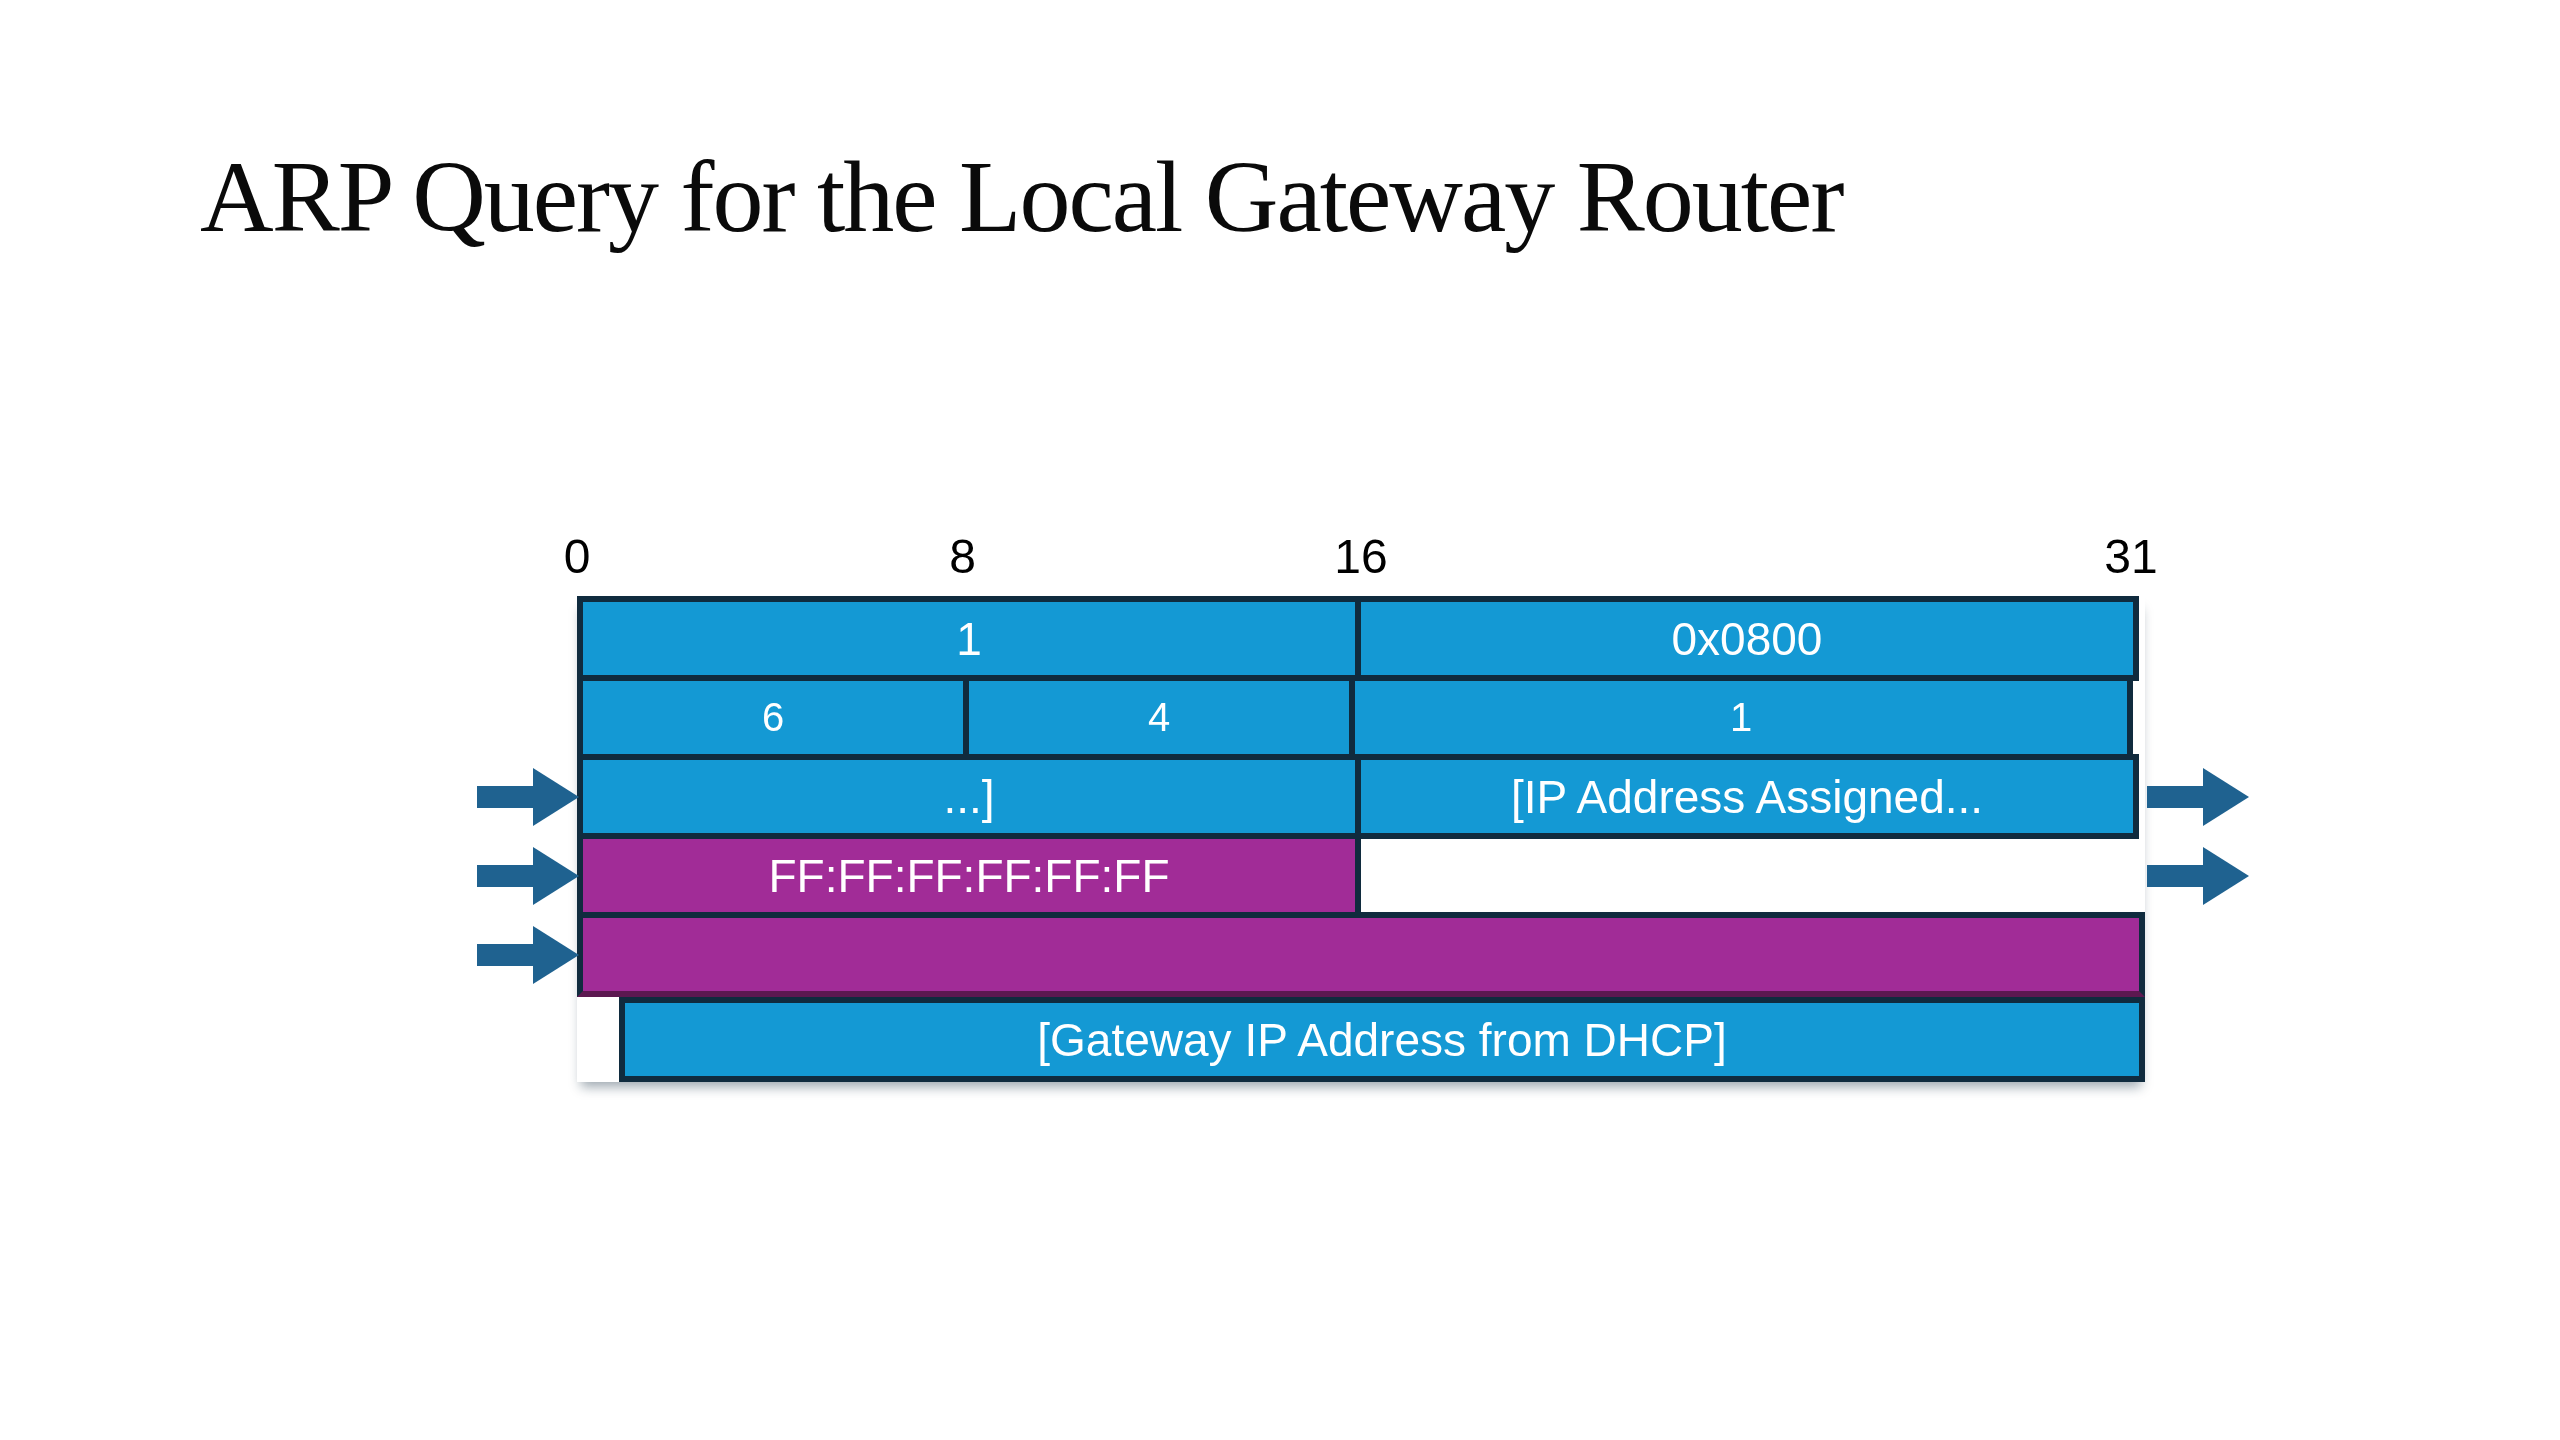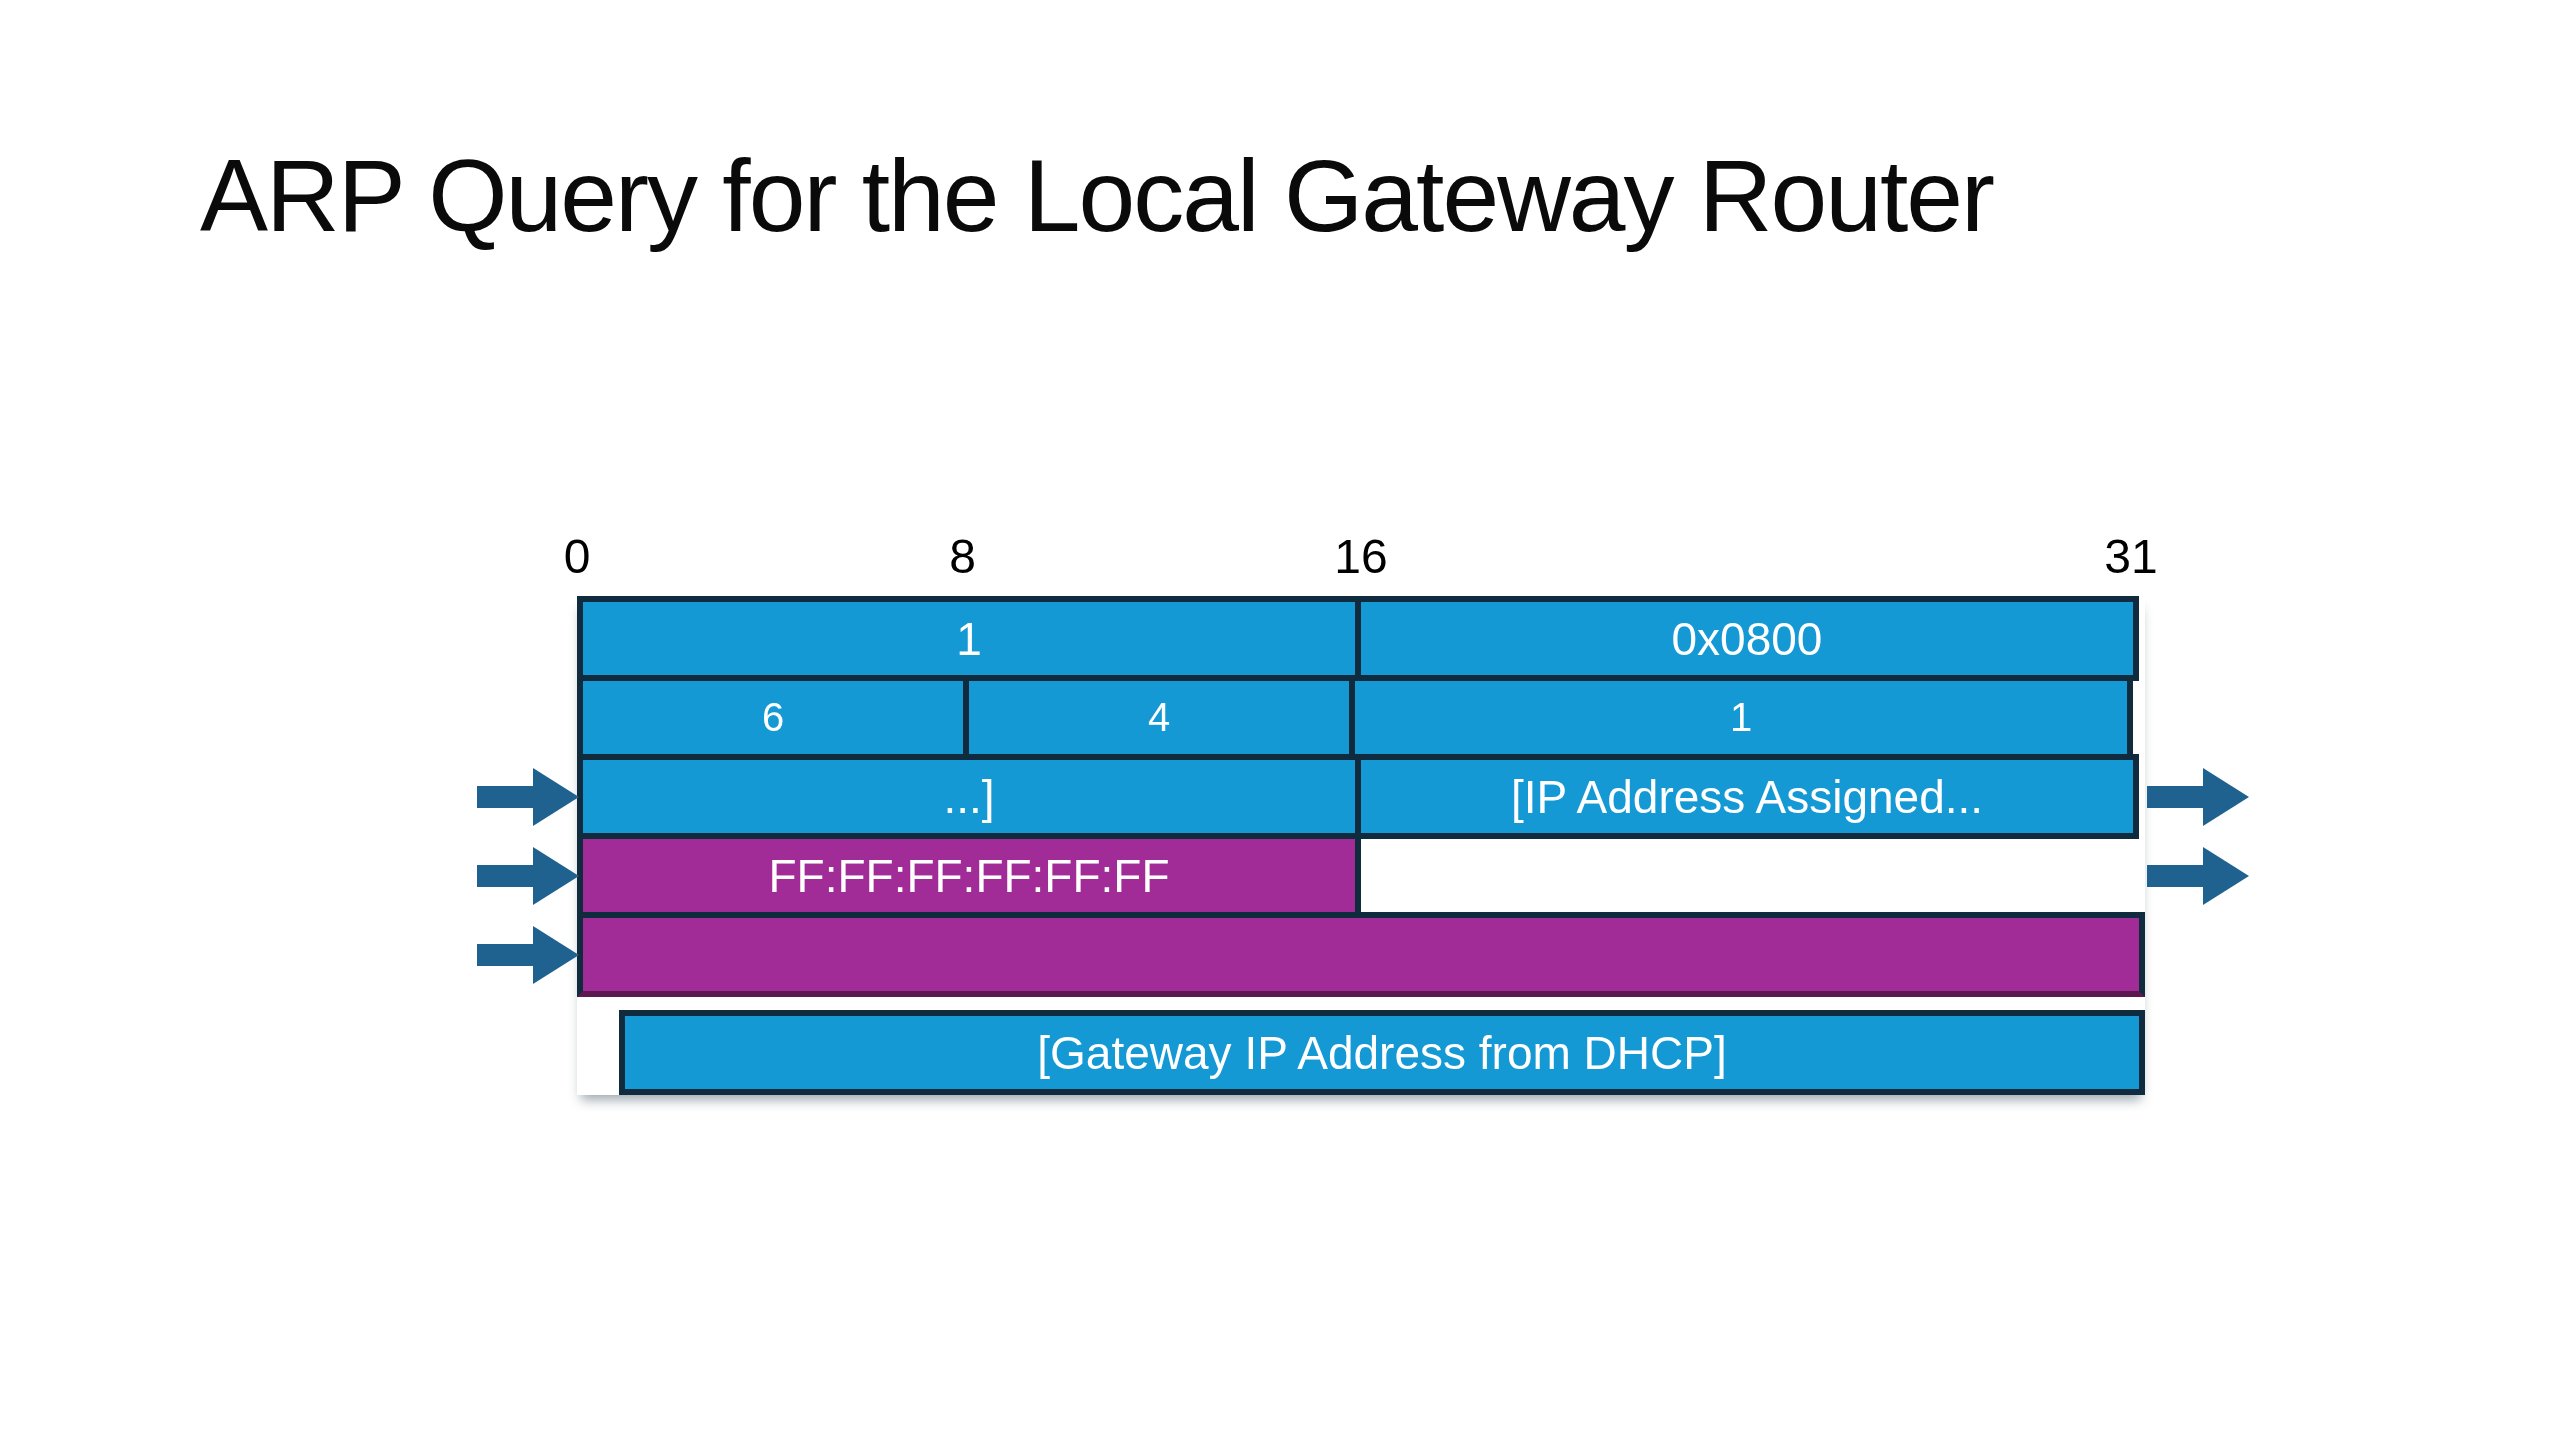--- a/index.html
+++ b/index.html
@@ -15,40 +15,40 @@
   body{
     width:2560px;height:1440px;
     background:var(--background,#fff);
     font-family:"Liberation Sans", sans-serif;
     position:relative;overflow:hidden;
   }
   .slide{position:absolute;inset:0;}
   .slide-title{
     position:absolute;left:200px;top:138px;margin:0;
     font-size:102px;font-weight:400;letter-spacing:-2px;
-    color:#0a0a0a;white-space:nowrap;
+    color:#0a0a0a;white-space:nowrap;font-family:Liberation Serif, serif;
   }
   
   .diagram{position:absolute;left:577px;top:596px;width:1568px;}
   .bit-ruler{position:absolute;left:0;top:-72px;width:100%;height:64px;}
   .bit-label{
     position:absolute;transform:translateX(-50%);
     font-size:48px;color:var(--label-text,#000);white-space:nowrap;bottom:4px;
   }
   .bit-0{left:0%;}
   .bit-8{left:24.6%;}
   .bit-16{left:50%;}
   .bit-31{left:99.1%;}
   .packet-table{
     position:relative;width:100%;
     box-shadow:0 9px 11px -4px rgba(15,40,60,.4);
   }
   .prow{display:flex;height:85px;position:relative;}
   .prow + .prow{margin-top:-6px;}
-  .prow.gap-above{margin-top:13px;padding-left:42px;}
+  .prow.gap-above{margin-top:0;padding-left:42px;}
   .pcell{
     box-sizing:border-box;height:100%;
     border:6px solid var(--cell-border,#102B3E);
     display:flex;align-items:center;justify-content:center;
     background:var(--field-blue,#1499D4);
     color:var(--cell-text,#fff);font-size:46px;white-space:nowrap;
   }
   .pcell + .pcell{margin-left:-6px;}
   .w-full{width:100%;}
   .w-half{width:50%;}

